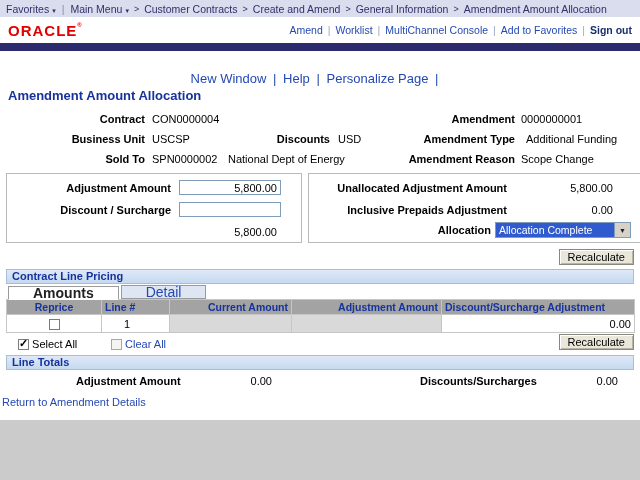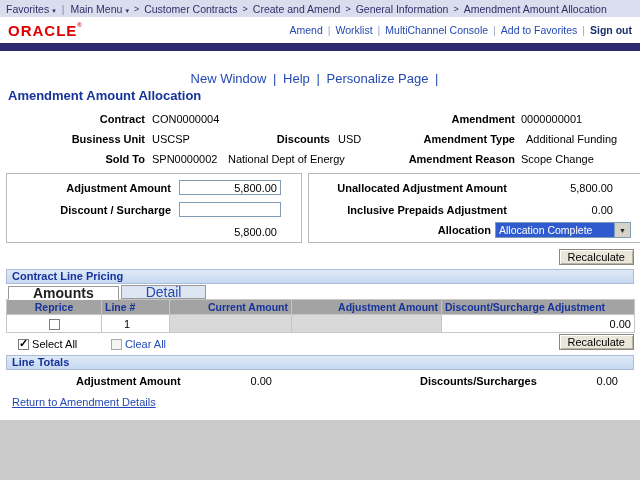--- a/index.html
+++ b/index.html
@@ -76,21 +76,21 @@
   .sel-row{position:relative;height:17px;margin:3px 6px 0}
   .sel-all{position:absolute;left:12px;top:1px;white-space:nowrap}
   .clr-all{position:absolute;left:105px;top:1px;white-space:nowrap}
   .sel-row .btn{position:absolute;right:0;top:-2px}
   .cb-label{vertical-align:middle}
   .lbl-dark{color:#000}
   .lbl-link{color:#2449b2;cursor:pointer}
 
   .lt-row{position:relative;height:18px;margin:3px 6px 0}
 
-  .return-link{display:inline-block;margin:5px 0 0 12px;color:#2449b2;text-decoration:underline;height:13px;cursor:pointer}
+  .return-link{display:inline-block;margin:5px 0 0 2px;color:#2449b2;height:13px;cursor:pointer}
 
   .toolbar{margin:5px 0 0 6px;display:flex;gap:5px;height:18px}
 
   .footer{position:absolute;left:0;top:420px;width:640px;height:60px;background:#cbcbcb}
 </style>
 </head>
 <body>
 
 <div class="screen">
 

